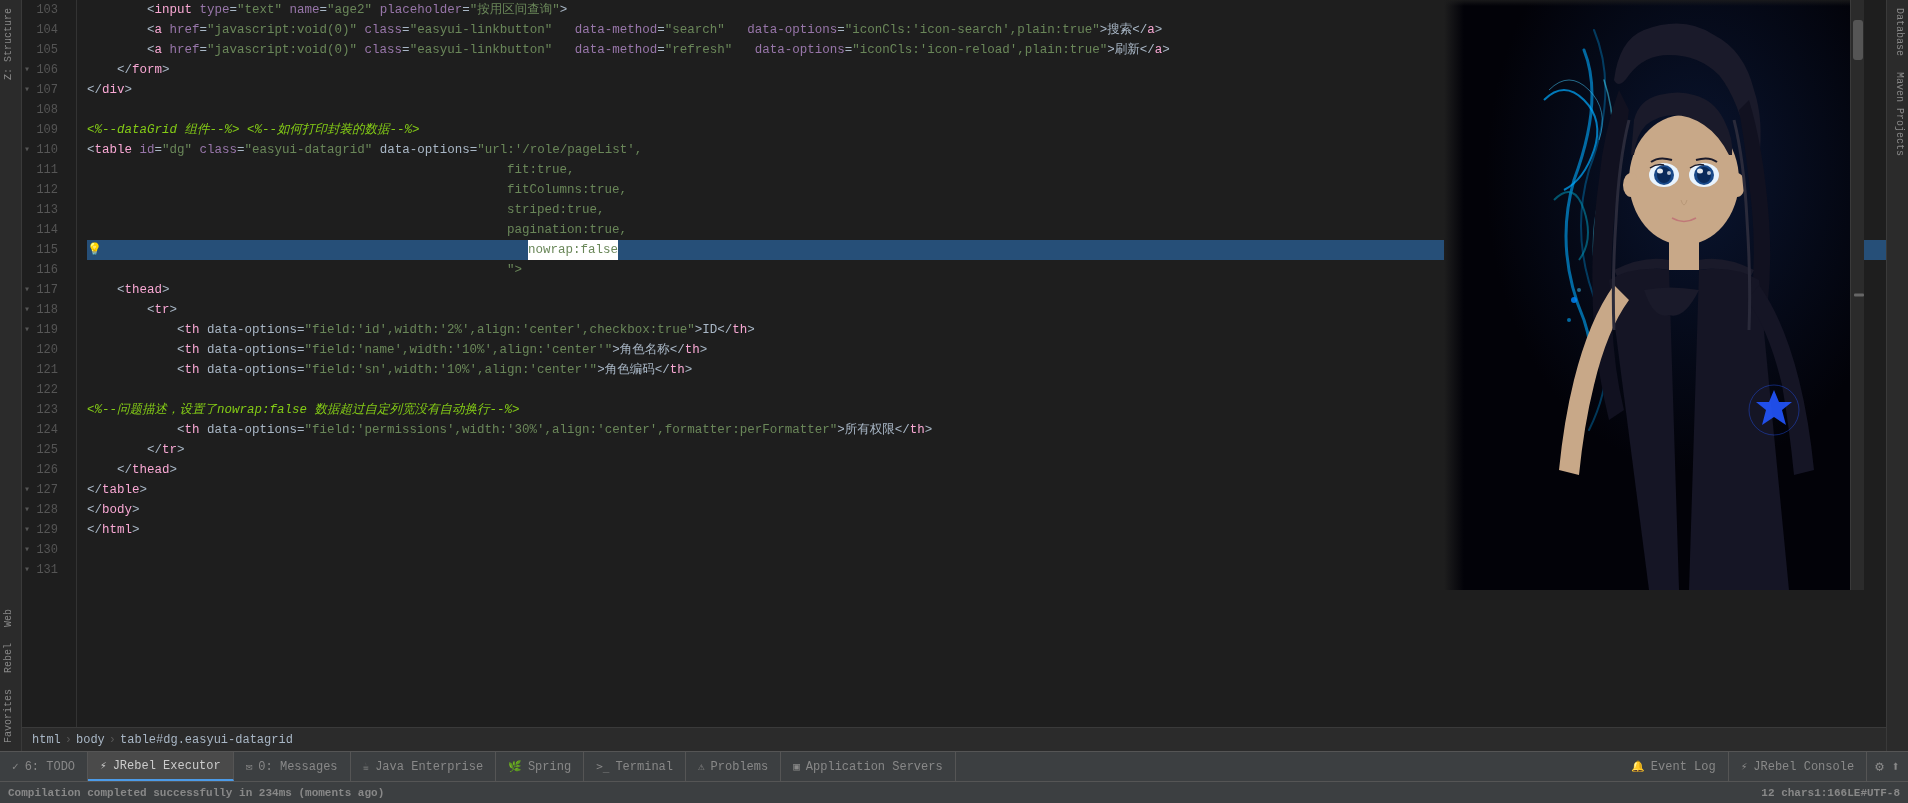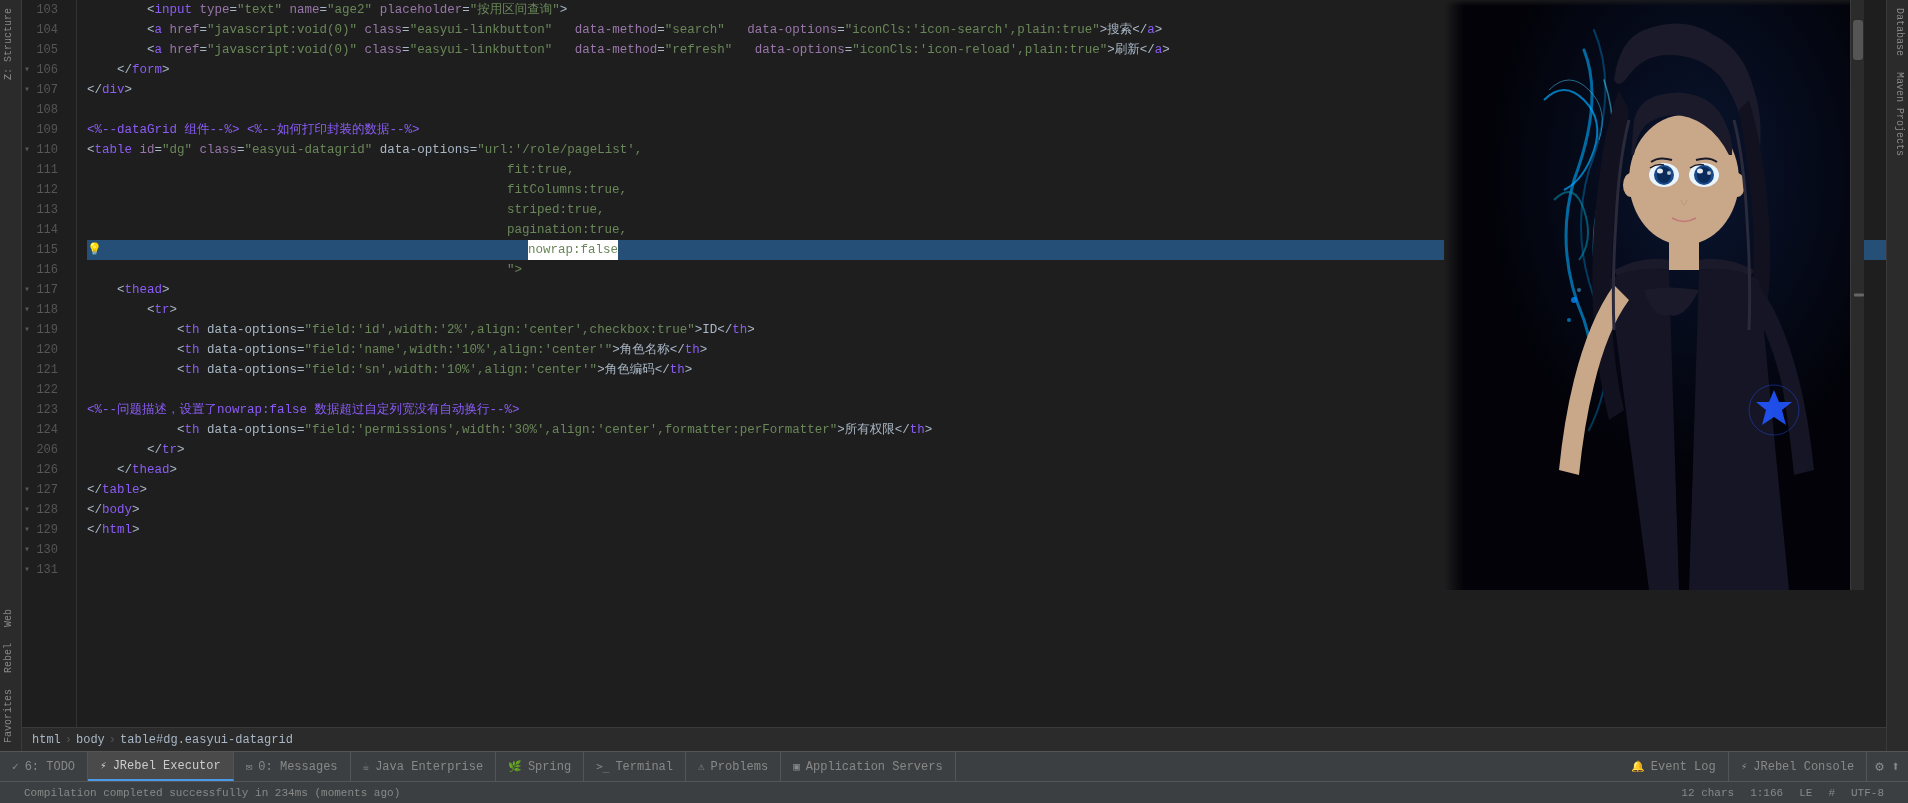--- a/index.html
+++ b/index.html
@@ -98,24 +98,24 @@
       line-height: 20px;
       white-space: pre;
       font-size: 12.5px;
       display: flex;
       align-items: center;
     }
 
     .code-line.highlighted {
       background: #264f78;
     } 
-    .tag { color: #8b5cf6; } 
+    .tag { color: #f9a8d4; } 
     .attr { color: #9876aa; } 
     .str { color: #6a8759; } 
-    .comment { color: #8b5cf6; }
+    .comment { color: #84cc16; font-style: italic; }
     .plain { color: #a9b7c6; }
 
     
     .breadcrumb-bar {
       height: 24px;
       background: #2b2b2b;
       border-top: 1px solid #3a3a3a;
       display: flex;
       align-items: center;
       padding: 0 10px;
@@ -163,36 +163,37 @@
       font-size: 11px;
     }
 
     
     .status-bar {
       height: 22px;
       background: #3c3f41;
       border-top: 1px solid #555;
       display: flex;
       align-items: center;
-      padding: 0 24px;
+      padding: 0 8px;
       font-size: 11px;
       color: #888;
       justify-content: space-between;
+      font-weight: bold;
     }
 
     .status-left {
       display: flex;
       align-items: center;
       gap: 8px;
     }
 
     .status-right {
       display: flex;
       align-items: center;
-      gap: 16px;
+      gap: 0;
     }
 
     
     .right-sidebar {
       width: 22px;
       background: #2b2b2b;
       display: flex;
       flex-direction: column;
       border-left: 1px solid #3a3a3a;
     }
@@ -269,21 +270,21 @@
           <div class="line-number">115</div>
           <div class="line-number">116</div>
           <div class="line-number"><span class="fold-icon">▾</span>117</div>
           <div class="line-number"><span class="fold-icon">▾</span>118</div>
           <div class="line-number"><span class="fold-icon">▾</span>119</div>
           <div class="line-number">120</div>
           <div class="line-number">121</div>
           <div class="line-number">122</div>
           <div class="line-number">123</div>
           <div class="line-number">124</div>
-          <div class="line-number">206</div>
+          <div class="line-number">125</div>
           <div class="line-number">126</div>
           <div class="line-number"><span class="fold-icon">▾</span>127</div>
           <div class="line-number"><span class="fold-icon">▾</span>128</div>
           <div class="line-number"><span class="fold-icon">▾</span>129</div>
           <div class="line-number"><span class="fold-icon">▾</span>130</div>
           <div class="line-number"><span class="fold-icon">▾</span>131</div>
         </div>
       <div class="code-content">
 
       <div class="code-line"><span class="plain">        &lt;</span><span class="tag">input</span><span class="attr"> type</span><span class="plain">=</span><span class="str">"text"</span><span class="attr"> name</span><span class="plain">=</span><span class="str">"age2"</span><span class="attr"> placeholder</span><span class="plain">=</span><span class="str">"按用区间查询"</span><span class="plain">&gt;</span></div>

